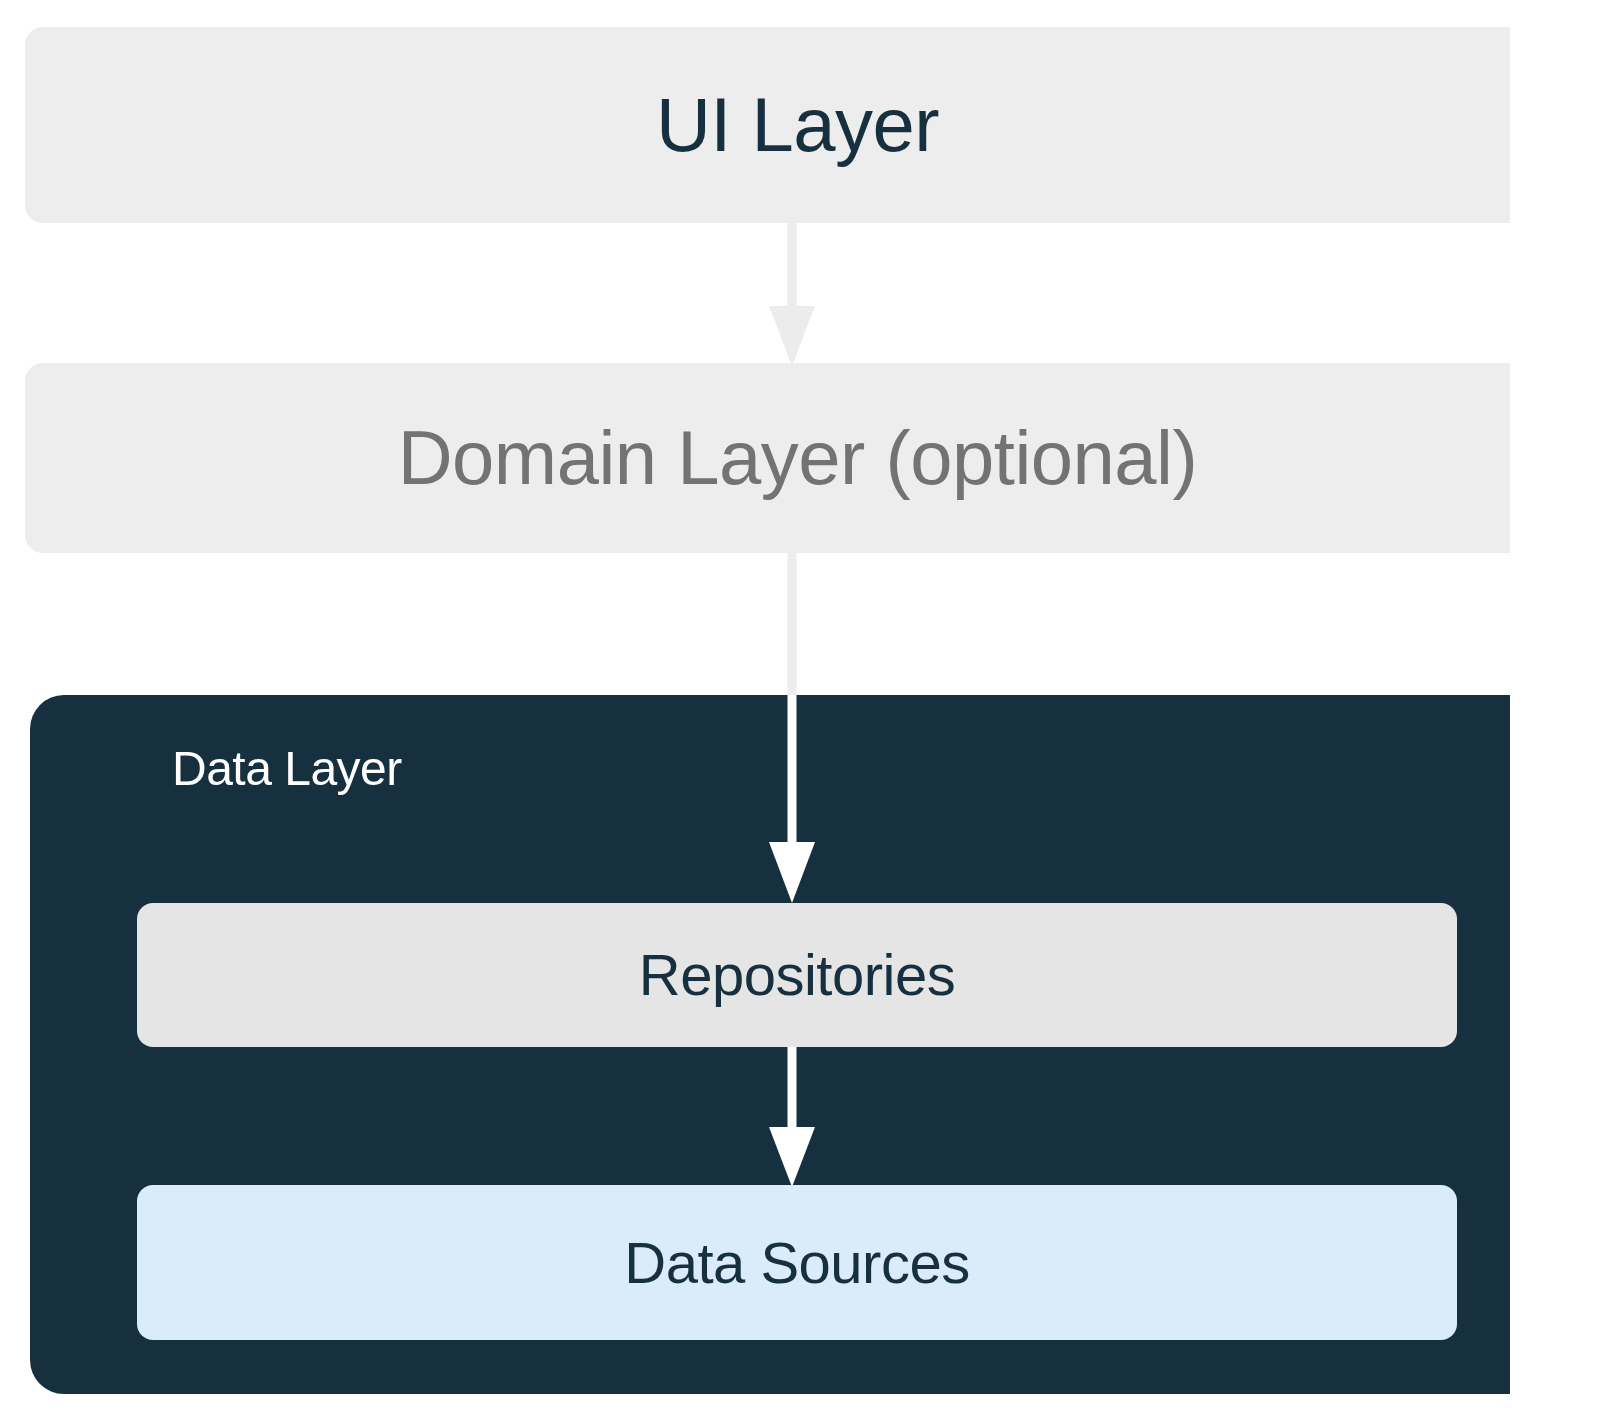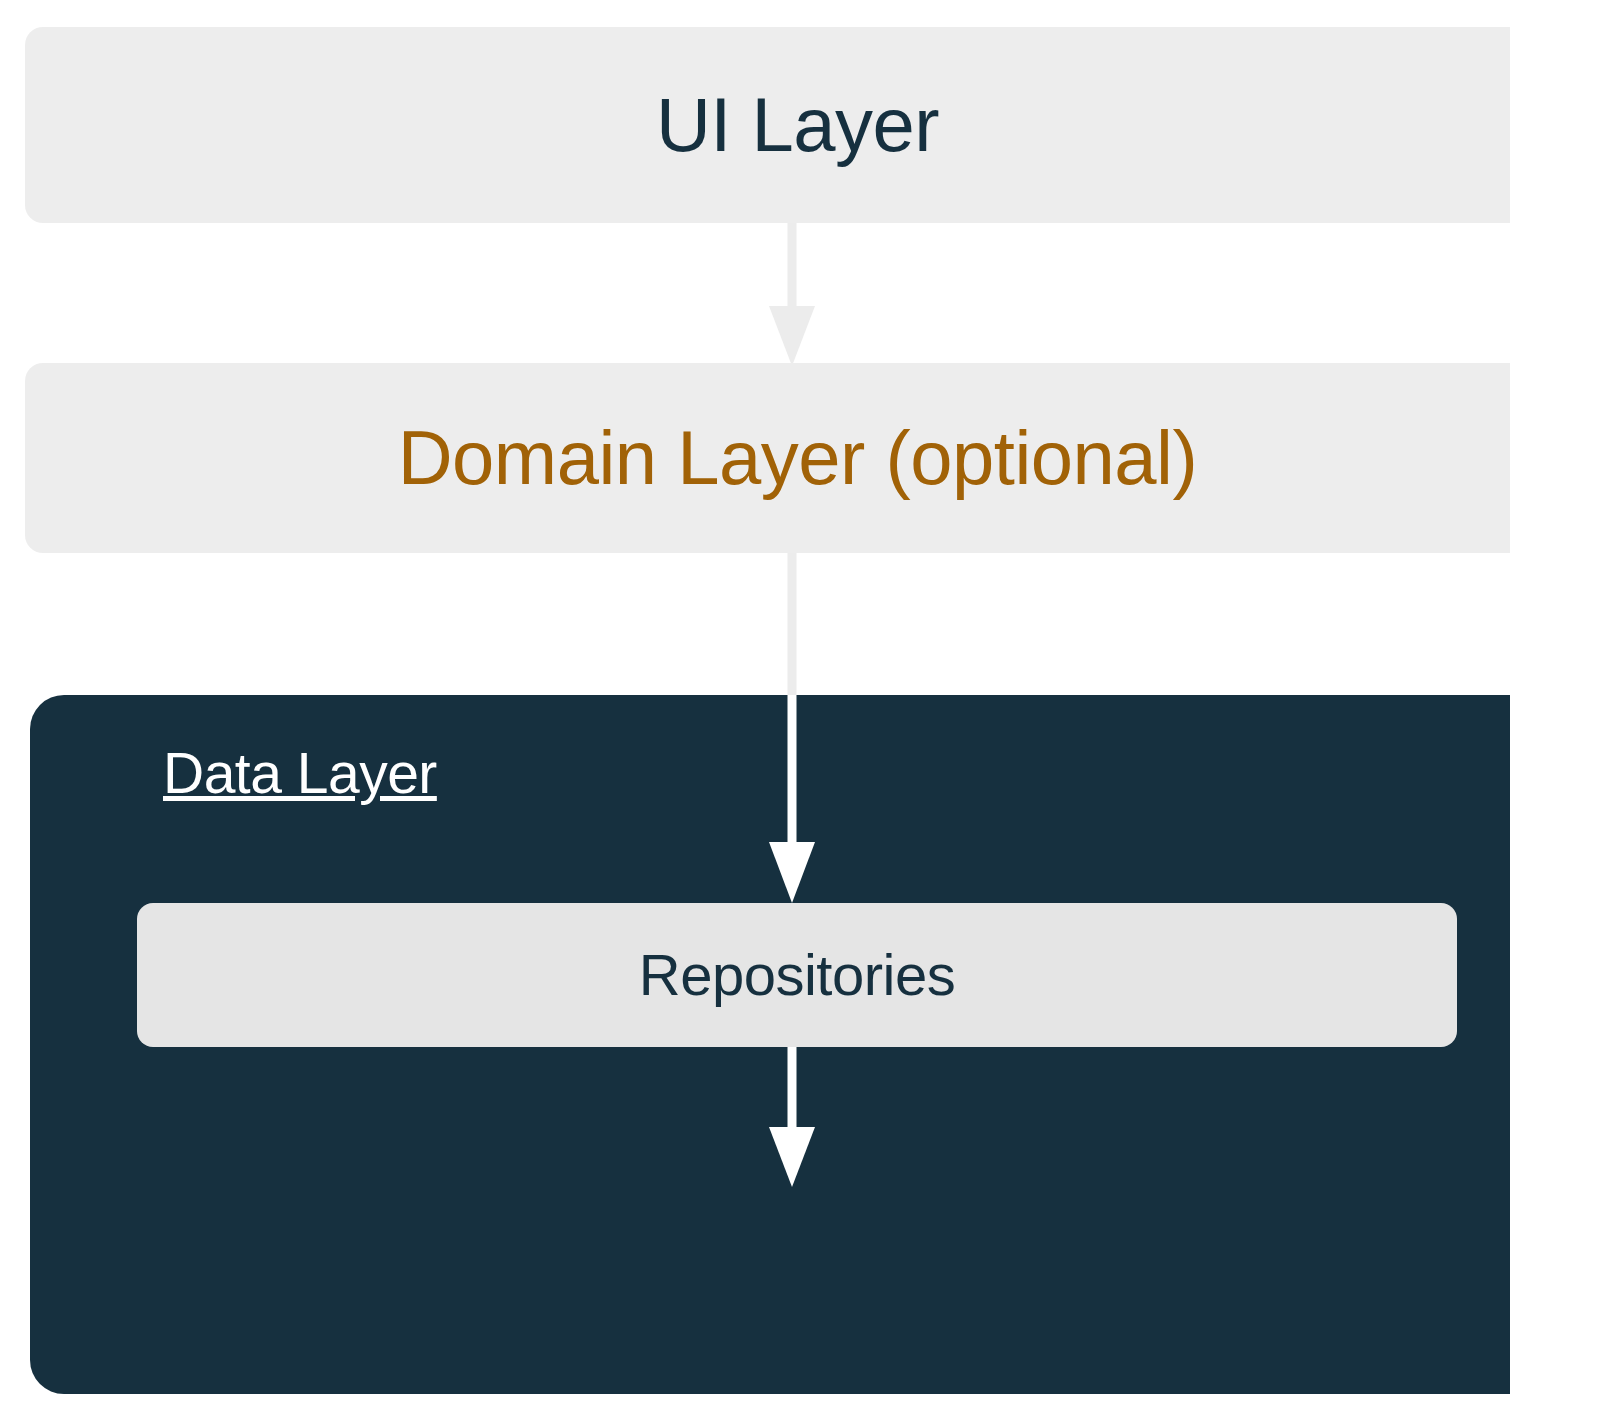--- a/index.html
+++ b/index.html
@@ -54,44 +54,43 @@
   #domain-layer-box {
     left: 25px;
     top: 363px;
     width: 1545px;
     height: 190px;
     background: #ededed;
     border-radius: 18px;
   }
   #domain-layer-box .box-label {
     font-size: 76px;
-    color: #a16207;
+    color: #737373;
   }
 
   
   #data-layer-container {
     position: absolute;
     left: 30px;
     top: 695px;
     width: 1542px;
     height: 699px;
     background: #16303f;
     border-radius: 34px;
   }
 
   #data-layer-title {
     position: absolute;
-    left: 133px;
+    left: 142px;
     top: 50px;
-    font-size: 57px;
+    font-size: 48px;
     line-height: 1;
     color: #ffffff;
     white-space: nowrap;
     letter-spacing: -0.5px;
-    text-decoration: underline;
   }
 
   
   #repositories-box {
     left: 107px;
     top: 208px;
     width: 1320px;
     height: 144px;
     background: #e5e5e5;
     border-radius: 16px;
@@ -228,16 +227,19 @@
 
     <div class="layer-box" id="repositories-box">
       <span class="box-label">Repositories</span>
     </div>
 
     <div class="arrow" id="arrow-repositories-to-data-sources" style="left:739px; top:352px;">
       <div class="arrow-shaft"></div>
       <div class="arrow-head"></div>
     </div>
 
+    <div class="layer-box" id="data-sources-box">
+      <span class="box-label">Data Sources</span>
+    </div>
 
   </div>
 
 </div>
 
 </body></html>

